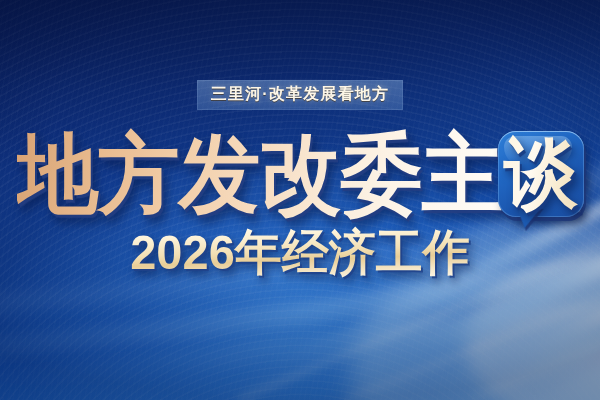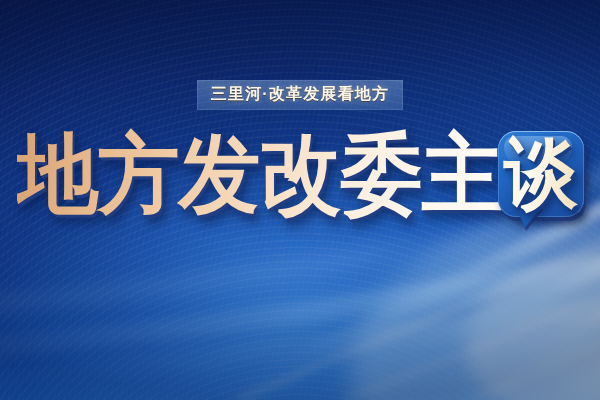--- a/index.html
+++ b/index.html
@@ -285,15 +285,18 @@
     </div>
 
     <div class="headline">
       <div class="headline-text">地方发改委主任</div>
     </div>
 
     <div class="badge"></div>
     <div class="badge-tail"></div>
     <div class="badge-char">谈</div>
 
+    <div class="subline">
+      <div class="subline-text">2026年经济工作</div>
+    </div>
 
   </div>
 </div>
 
 </body></html>

